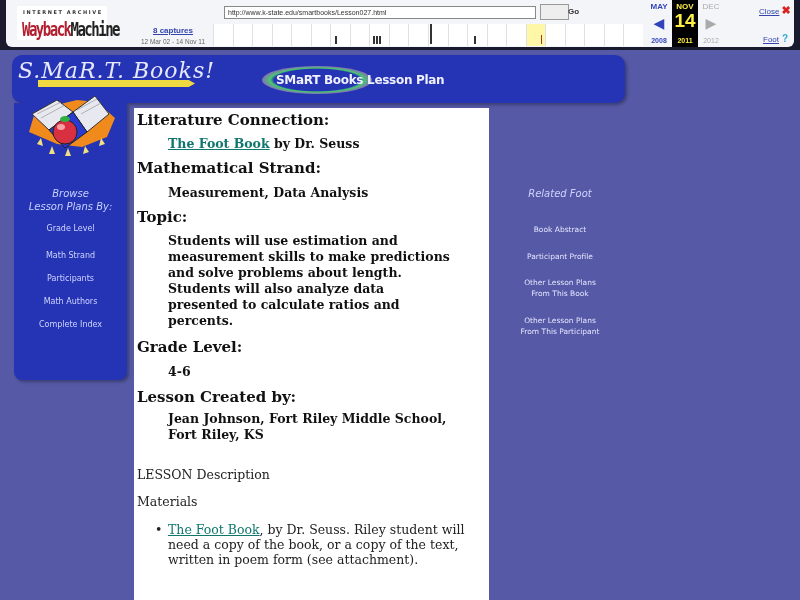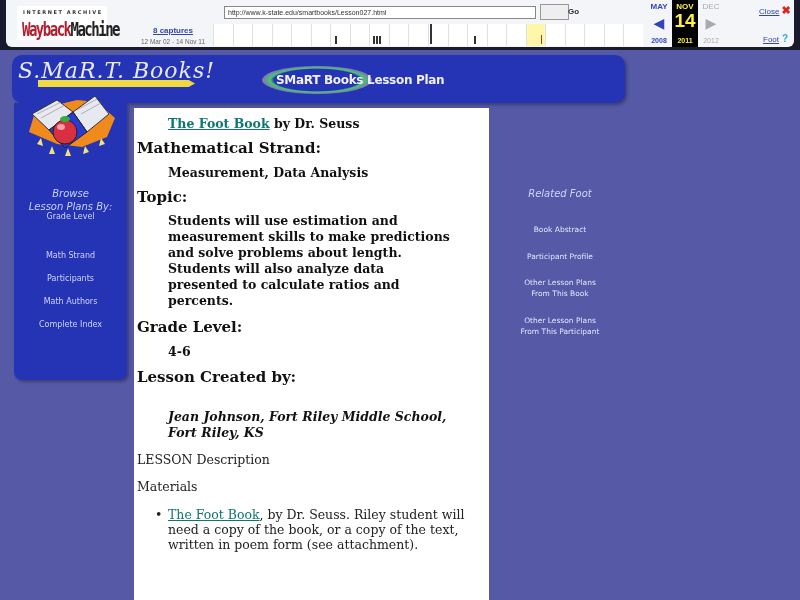--- a/index.html
+++ b/index.html
@@ -144,21 +144,21 @@
     </div>
   </div>
 </div>
 
 <div class="site-header"></div>
 <div class="left-nav">
   <div class="title">
     <div>Browse</div>
     <div>Lesson Plans By:</div>
   </div>
-  <div class="item" style="top:109px">Grade Level</div>
+  <div class="item" style="top:121px">Grade Level</div>
   <div class="item" style="top:148px">Math Strand</div>
   <div class="item" style="top:171px">Participants</div>
   <div class="item" style="top:194px">Math Authors</div>
   <div class="item" style="top:217px">Complete Index</div>
 </div>
 
 <div class="site-logo-text">S.MaR.T. Books!</div>
 <div class="logo-bar"></div>
 
 <div class="banner">
@@ -179,42 +179,43 @@
   <ellipse cx="34" cy="35" rx="4" ry="3" fill="#f8a0a8"></ellipse>
   <ellipse cx="38" cy="27" rx="5" ry="3" fill="#30b040"></ellipse>
   <polygon points="10,52 14,46 16,54" fill="#f0e080"></polygon>
   <polygon points="22,62 25,54 28,62" fill="#f0e080"></polygon>
   <polygon points="38,64 41,56 44,64" fill="#f0e080"></polygon>
   <polygon points="56,62 58,54 62,60" fill="#f0e080"></polygon>
   <polygon points="72,54 74,46 78,52" fill="#f0e080"></polygon>
 </svg>
 
 <div class="main">
+  <h3>Literature Connection:</h3>
   <div class="ind" style="margin-top:6px">
     <span class="link">The Foot Book</span><span> by Dr. Seuss</span>
   </div>
   <h3 style="margin-top:6px">Mathematical Strand:</h3>
   <div class="ind" style="margin-top:7px">Measurement, Data Analysis</div>
   <h3 style="margin-top:6px">Topic:</h3>
   <div class="ind" style="margin-top:6px">
     <div>Students will use estimation and</div>
     <div>measurement skills to make predictions</div>
     <div>and solve problems about length.</div>
     <div>Students will also analyze data</div>
     <div>presented to calculate ratios and</div>
     <div>percents.</div>
   </div>
   <h3 style="margin-top:8px">Grade Level:</h3>
   <div class="ind" style="margin-top:7px">4-6</div>
   <h3 style="margin-top:7px">Lesson Created by:</h3>
-  <div class="ind" style="margin-top:22px; font-style:italic">
+  <div class="ind" style="margin-top:4px; ">
     <div>Jean Johnson, Fort Riley Middle School,</div>
     <div>Fort Riley, KS</div>
   </div>
-  <div class="plain" style="margin-top:11px">LESSON Description</div>
+  <div class="plain" style="margin-top:24px">LESSON Description</div>
   <div class="plain" style="margin-top:11px">Materials</div>
   <ul style="margin-top:12px">
     <li>
       <span class="bullet">•</span>
       <div><span class="link">The Foot Book</span><span>, by Dr. Seuss. Riley student will</span></div>
       <div>need a copy of the book, or a copy of the text,</div>
       <div>written in poem form (see attachment).</div>
     </li>
   </ul>
 </div>

